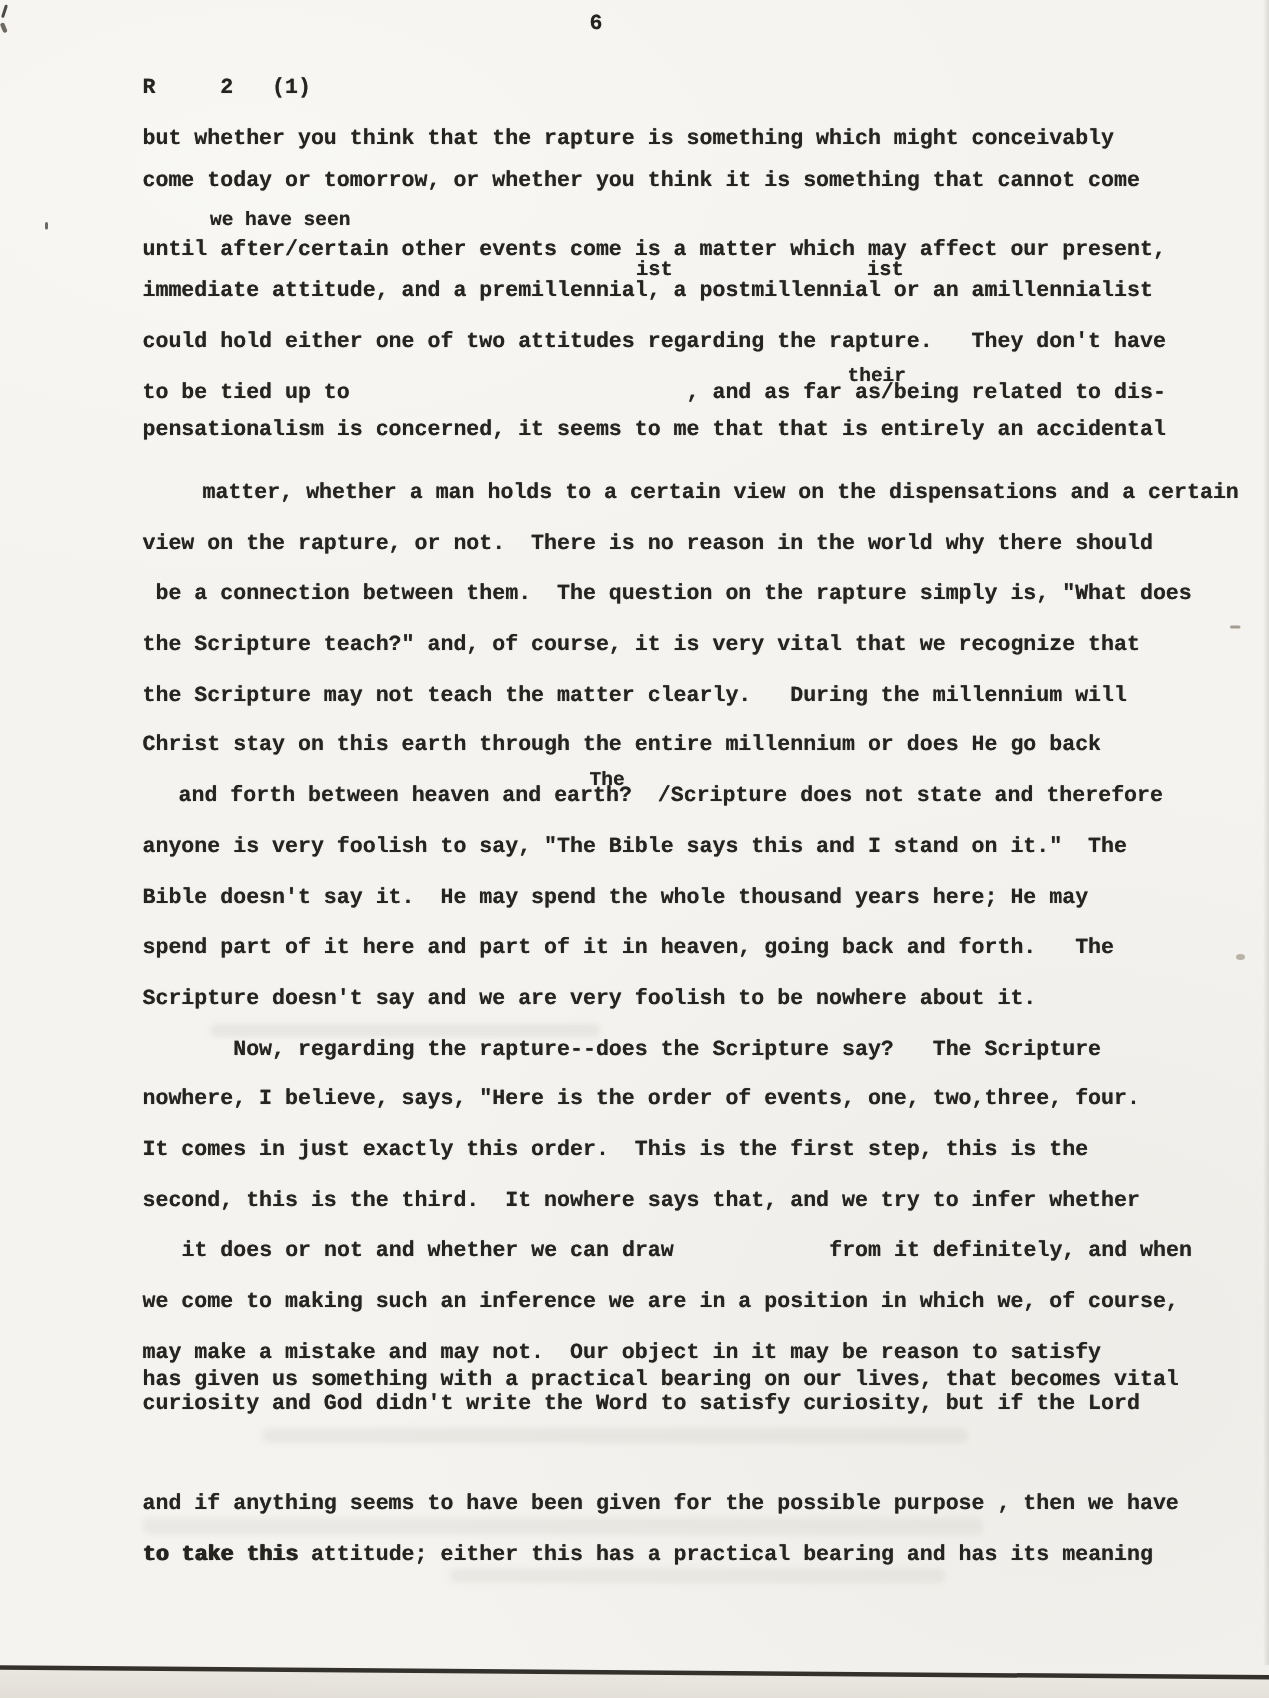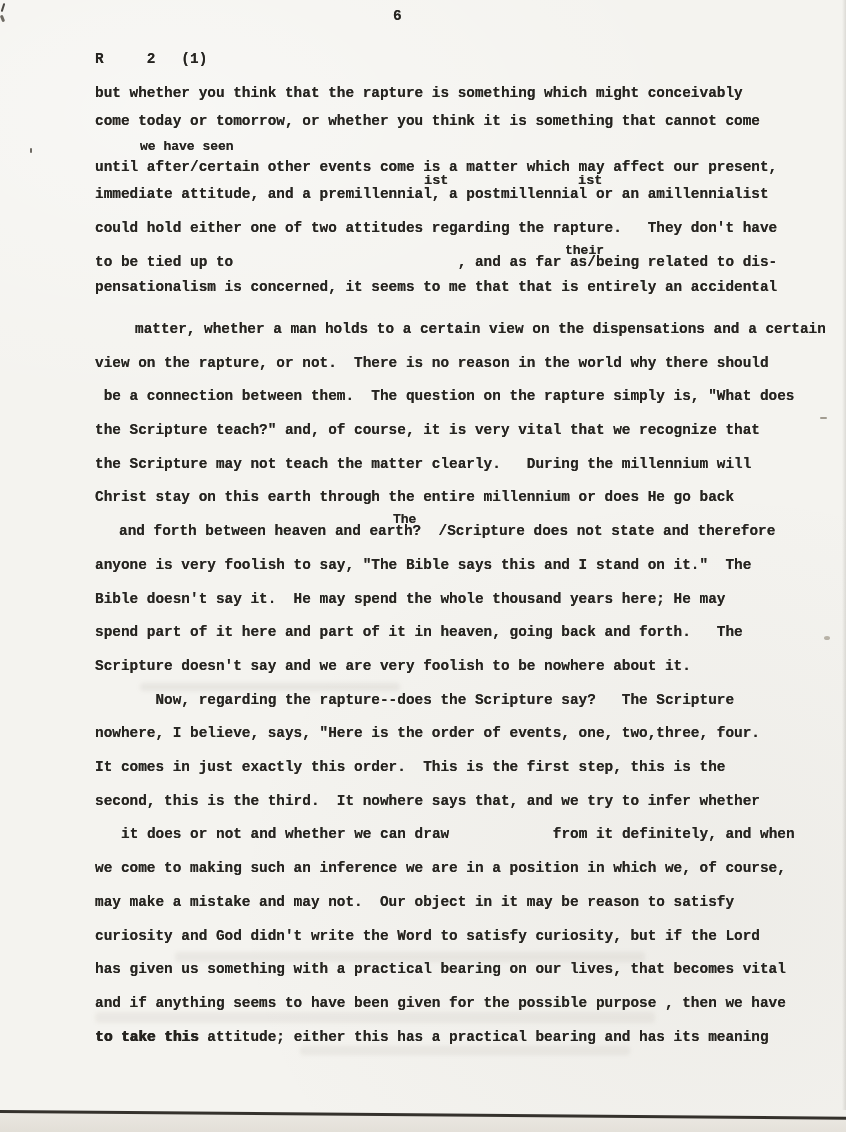--- a/index.html
+++ b/index.html
@@ -79,21 +79,21 @@
       <div class="tw b" style="left: 95px; top: 624px;">spend part of it here and part of it in heaven, going back and forth.   The</div>
       <div class="tw b" style="left: 95px; top: 658px;">Scripture doesn't say and we are very foolish to be nowhere about it.</div>
       <div class="tw b" style="left: 95px; top: 692px;">       Now, regarding the rapture--does the Scripture say?   The Scripture</div>
       <div class="tw b" style="left: 95px; top: 725px;">nowhere, I believe, says, "Here is the order of events, one, two,three, four.</div>
       <div class="tw b" style="left: 95px; top: 759px;">It comes in just exactly this order.  This is the first step, this is the</div>
       <div class="tw b" style="left: 95px; top: 793px;">second, this is the third.  It nowhere says that, and we try to infer whether</div>
       <div class="tw b" style="left: 95px; top: 826px; margin-left: 26px;">it does or not and whether we can draw            from it definitely, and when</div>
       <div class="tw b" style="left: 95px; top: 860px;">we come to making such an inference we are in a position in which we, of course,</div>
       <div class="tw b" style="left: 95px; top: 894px;">may make a mistake and may not.  Our object in it may be reason to satisfy</div>
       <div class="tw b" style="left: 95px; top: 928px;">curiosity and God didn't write the Word to satisfy curiosity, but if the Lord</div>
-      <div class="tw b" style="left: 95px; top: 961px;">has given us something with a practical bearing on our lives, that becomes vital</div>
+      <div class="tw b" style="left: 95px; top: 912px;">has given us something with a practical bearing on our lives, that becomes vital</div>
       <div class="tw b" style="left: 95px; top: 995px;">and if anything seems to have been given for the possible purpose , then we have</div>
       <div class="tw b" style="left: 95px; top: 1029px;"><span class="seg-bold">to take this</span><span> attitude; either this has a practical bearing and has its meaning</span></div>
     </div>
 
   <div class="sm sm1"></div>
   <div class="sm sm2"></div>
   <div class="sm sm3"></div>
   <div class="sm sm4"></div>
 
   <div class="mark pm1"></div>

